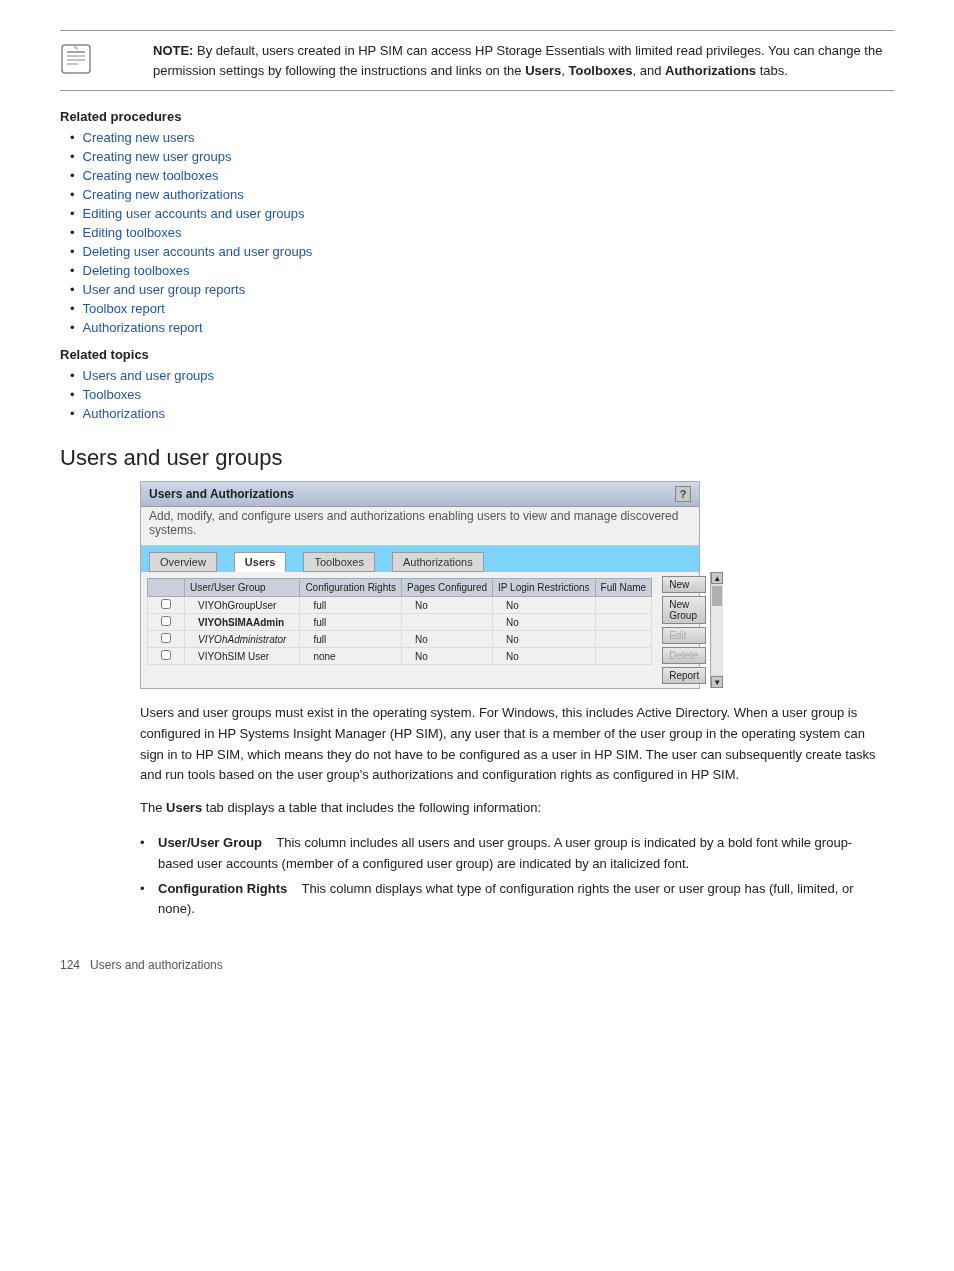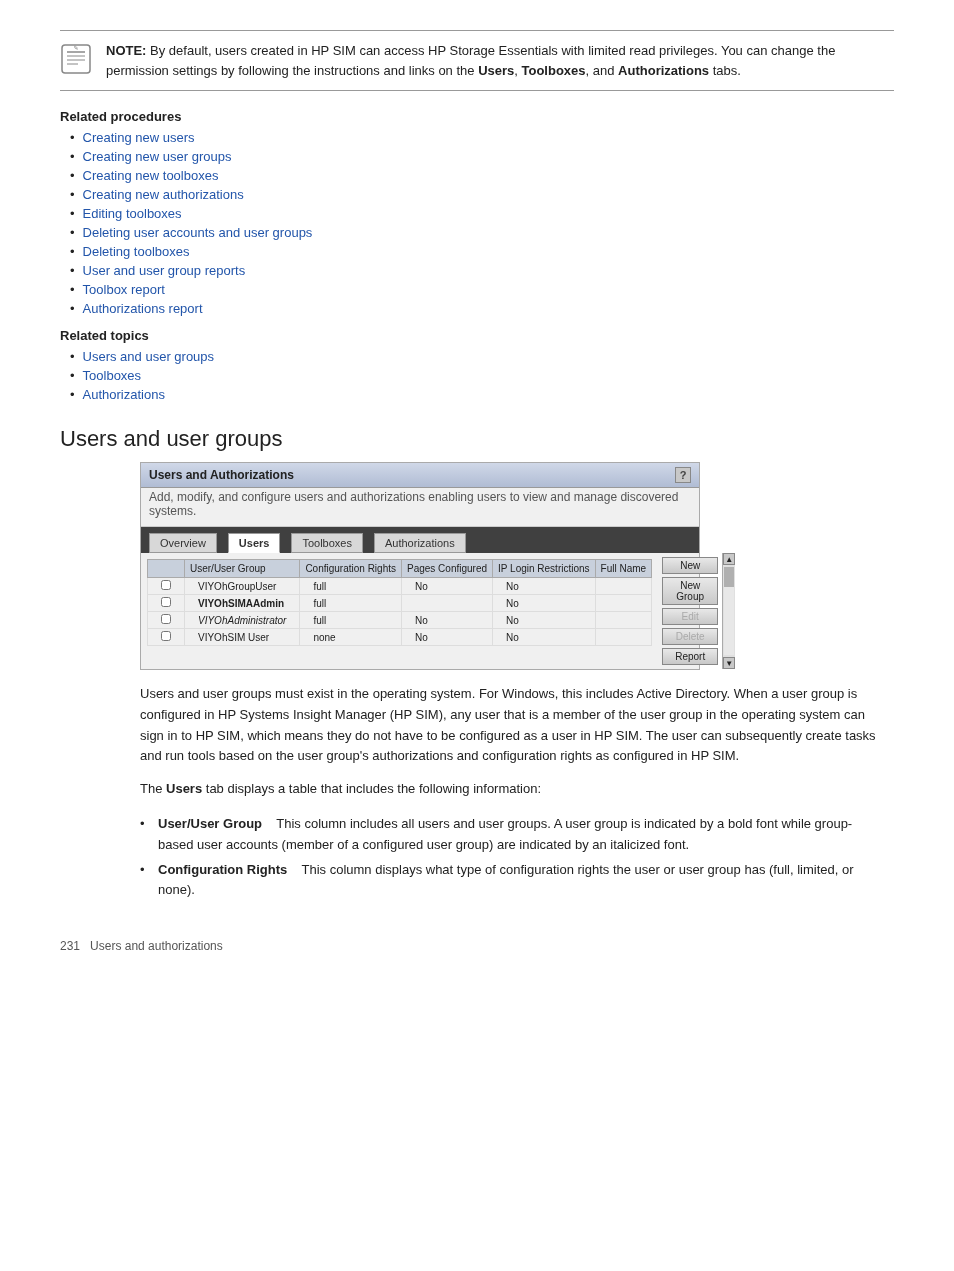--- a/index.html
+++ b/index.html
@@ -12,20 +12,21 @@
       min-height: 1271px;
       padding: 30px 60px 40px 60px;
     }
     .note-box {
       display: flex;
       align-items: flex-start;
       border-top: 1px solid #999;
       border-bottom: 1px solid #999;
       padding: 10px 0 10px 0;
       margin-bottom: 18px;
+      gap: 47px;
     }
     .note-icon {
       width: 36px;
       min-width: 36px;
       margin-right: 10px;
       margin-top: 2px;
     }
     .note-text {
       font-size: 13px;
       line-height: 1.5;
@@ -120,22 +121,22 @@
     }
     .screenshot-subtitle {
       font-size: 12px;
       color: #555;
       padding: 2px 8px 8px 8px;
       border-bottom: 1px solid #ccc;
     }
     .screenshot-tabs {
       display: flex;
       padding: 6px 8px 0 8px;
-      gap: 11px;
-      background: #404040;
+      gap: 17px;
+      background: #7dd3fc;
     }
     .screenshot-tab {
       padding: 3px 10px;
       font-size: 11px;
       border: 1px solid #999;
       background: #d8d8d8;
       color: #333;
       cursor: pointer;
     }
     .screenshot-tab.active {
@@ -169,26 +170,26 @@
       background: #f0f0f0;
     }
     .screenshot-buttons {
       display: flex;
       flex-direction: column;
       gap: 3px;
       padding: 4px;
       width: 70px;
     }
     .screenshot-btn {
-      padding: 2px 12px;
+      padding: 2px 6px;
       font-size: 10px;
       background: linear-gradient(to bottom, #e8e8e8, #c8c8c8);
       border: 1px solid #888;
       cursor: pointer;
-      text-align: center;
+      text-align: left;
       color: #222;
     }
     .screenshot-btn.disabled {
       color: #aaa;
     }
     .screenshot-layout {
       display: flex;
     }
     .screenshot-scrollbar {
       width: 14px;
@@ -283,20 +284,23 @@
         <a href="#">Creating new users</a>
       </li>
     <li>
         <a href="#">Creating new user groups</a>
       </li>
     <li>
         <a href="#">Creating new toolboxes</a>
       </li>
     <li>
         <a href="#">Creating new authorizations</a>
+      </li>
+    <li>
+        <a href="#">Editing user accounts and user groups</a>
       </li>
     <li>
         <a href="#">Editing toolboxes</a>
       </li>
     <li>
         <a href="#">Deleting user accounts and user groups</a>
       </li>
     <li>
         <a href="#">Deleting toolboxes</a>
       </li>
@@ -421,15 +425,15 @@
       <span><strong>User/User Group</strong>&nbsp;&nbsp;&nbsp; This column includes all users and user groups. A user group is indicated by a bold font while group-based user accounts (member of a configured user group) are indicated by an italicized font.</span>
     </li>
     <li>
       <span></span>
       <span><strong>Configuration Rights</strong>&nbsp;&nbsp;&nbsp; This column displays what type of configuration rights the user or user group has (full, limited, or none).</span>
     </li>
   </ul>
 </div>
 
 <div class="page-footer">
-  <span>231</span>&nbsp;&nbsp;
+  <span>124</span>&nbsp;&nbsp;
   <span>Users and authorizations</span>
 </div>
 
 </body></html>

